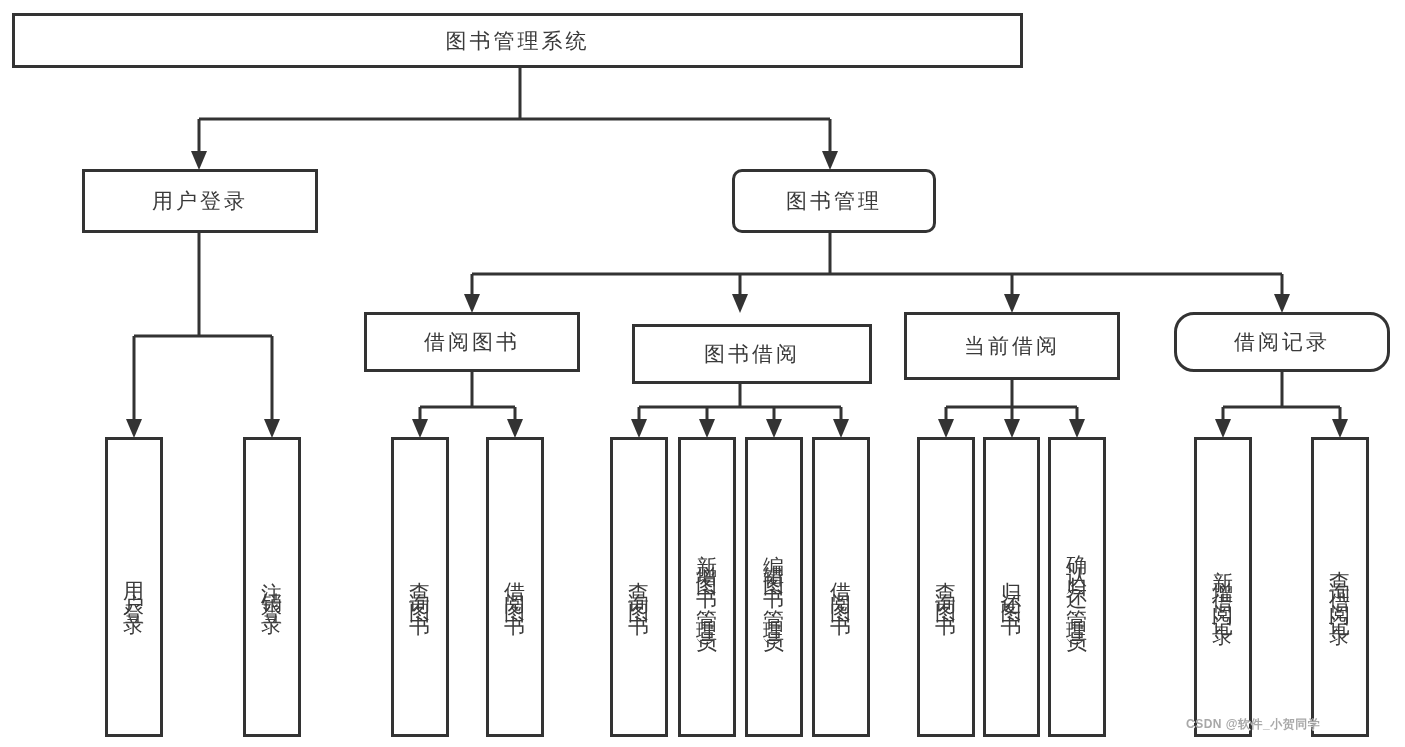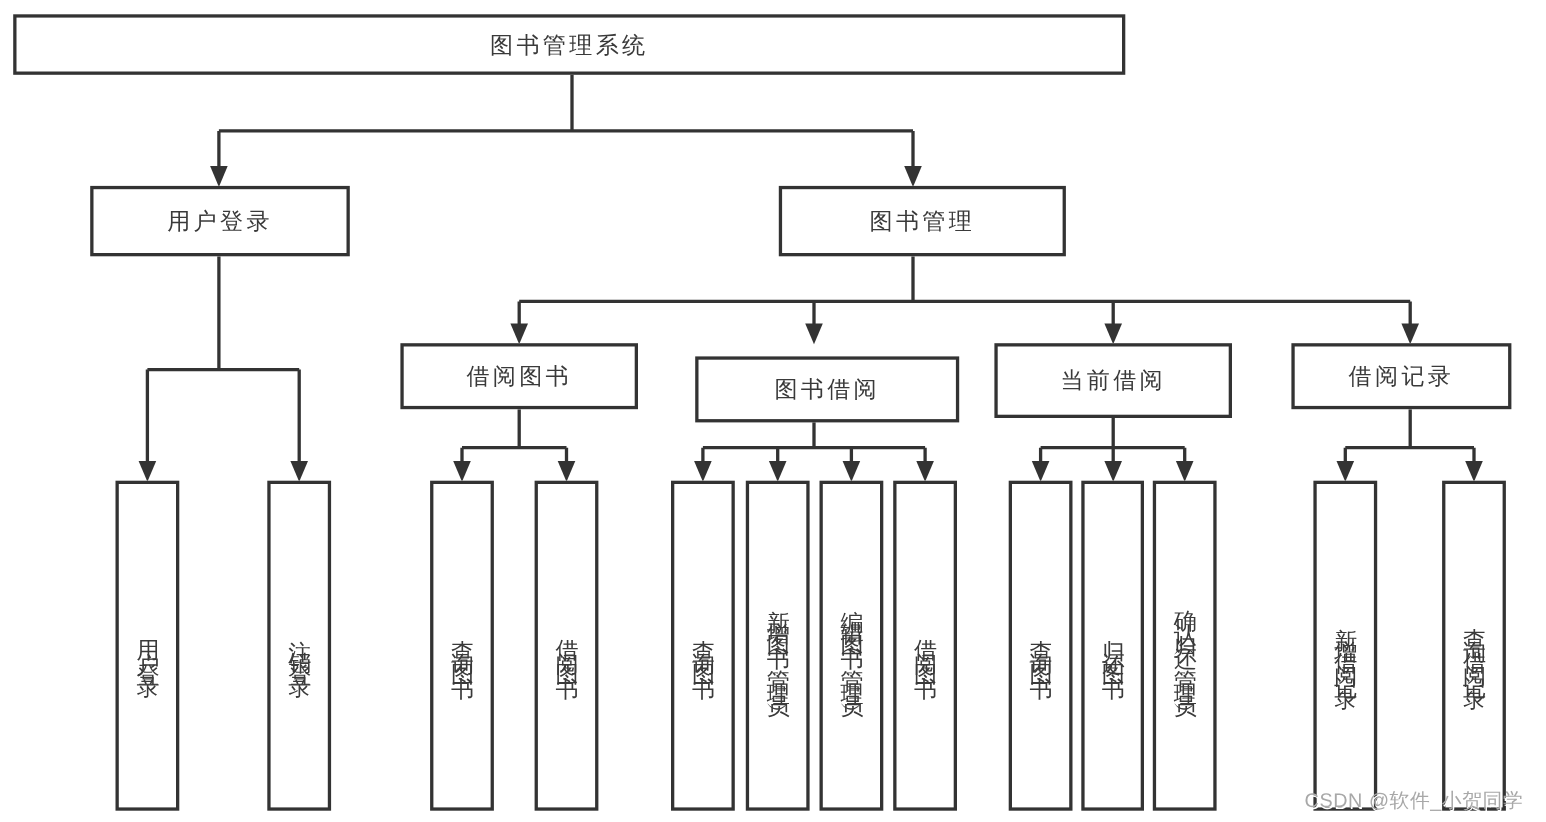--- a/index.html
+++ b/index.html
@@ -51,24 +51,25 @@
   .vnode span {
     writing-mode: vertical-rl;
     text-orientation: mixed;
     letter-spacing: 11px;
     line-height: 1;
   }
   .watermark {
     position: absolute;
     z-index: 5;
     color: #a8a8a8;
-    font-size: 18px;
+    font-size: 12px;
     letter-spacing: 0.5px;
     text-shadow: 1px 1px 0 #ffffff;
     white-space: nowrap;
+    font-weight: bold;
   }
 </style>
 </head>
 <body>
 
 <div id="canvas">
 
   <svg id="connectors" viewBox="0 0 1405 747" xmlns="http://www.w3.org/2000/svg">
     <g stroke="#333333" stroke-width="3" fill="none">
 
@@ -109,34 +110,34 @@
     </g>
   </svg>
 
   <div class="node" style="left:12px; top:13px; width:1011px; height:55px;">
     <span>图书管理系统</span>
   </div>
 
   <div class="node" style="left:82px; top:169px; width:236px; height:64px;">
     <span>用户登录</span>
   </div>
-  <div class="node" style="left:708px; top:169px; width:261px; height:64px;">
+  <div class="node" style="left:732px; top:169px; width:204px; height:64px;border-radius:10px;">
     <span>图书管理</span>
   </div>
 
   <div class="node" style="left:364px; top:312px; width:216px; height:60px;">
     <span>借阅图书</span>
   </div>
   <div class="node" style="left:632px; top:324px; width:240px; height:60px;">
     <span>图书借阅</span>
   </div>
   <div class="node" style="left:904px; top:312px; width:216px; height:68px;">
     <span>当前借阅</span>
   </div>
-  <div class="node" style="left:1174px; top:312px; width:200px; height:60px;">
+  <div class="node" style="left:1174px; top:312px; width:216px; height:60px;border-radius:20px;">
     <span>借阅记录</span>
   </div>
 
   <div class="vnode" style="left:105px; top:437px; width:58px; height:300px;">
     <span>用户登录</span>
   </div>
   <div class="vnode" style="left:243px; top:437px; width:58px; height:300px;">
     <span>注销登录</span>
   </div>
 

